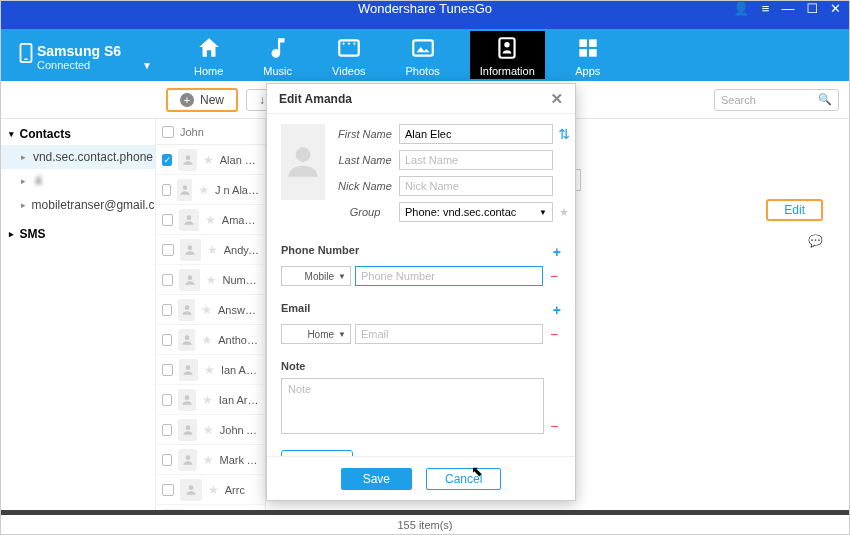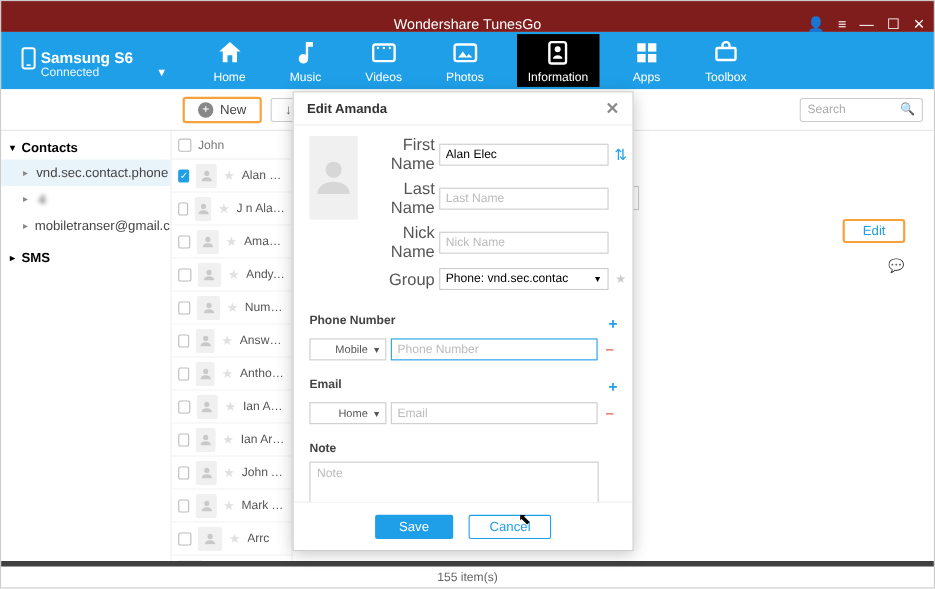--- a/index.html
+++ b/index.html
@@ -1,19 +1,19 @@
 <!DOCTYPE html>
 <html><head>
 <meta charset="utf-8">
 <style>
 * { box-sizing: border-box; margin: 0; padding: 0; font-family: "Segoe UI", Arial, sans-serif; }
 body { width: 850px; height: 535px; background: #fff; position: relative; overflow: hidden; border: 1px solid #ccc; }
 
 
-.titlebar { height: 28px; background: #7f1d1d; display: flex; align-items: flex-end; justify-content: center; position: relative; }
+.titlebar { height: 28px; background: #1d4ed8; display: flex; align-items: flex-start; justify-content: center; position: relative; }
 .titlebar .title { color: #fff; font-size: 13px; font-weight: 500; }
 .titlebar .ctrls { position: absolute; right: 8px; display: flex; gap: 12px; color: #fff; font-size: 13px; }
 .titlebar .ctrls span { cursor: pointer; }
 
 .devicebar { height: 52px; background: #1e9fe8; display: flex; align-items: center; }
 .device-box { display: flex; align-items: flex-end; gap: 0; padding: 0 14px; width: 165px; color: #fff; }
 .device-box .phone-icon svg { fill: #fff; }
 .device-box .dname { font-size: 14px; font-weight: 600; }
 .device-box .dstatus { font-size: 11px; opacity: .9; }
 .device-box .chev { margin-left: auto; font-size: 10px; color: #fff; }
@@ -22,21 +22,21 @@
 .navtab { display: flex; flex-direction: column; align-items: center; gap: 4px; color: #fff; font-size: 11px; padding: 4px 10px 2px; cursor: pointer; }
 .navtab.active { background: #000000; }
 .navtab svg { width: 26px; height: 26px; fill: #fff; }
 
 
 .toolbar { height: 38px; border-bottom: 1px solid #e5e5e5; display: flex; align-items: center; padding: 0 10px; }
 .toolbar .left-tree-spacer { width: 155px; }
 .tool-btn { display: inline-flex; align-items: center; gap: 6px; padding: 3px 12px; border: 1px solid #ccc; border-radius: 3px; font-size: 12px; cursor: pointer; background: #fff; color: #666; }
 .tool-btn.new { border: 2px solid #f7a13b; color: #444; }
 .tool-btn.new .plus { width: 14px; height: 14px; border-radius: 50%; background: #888; color: #fff; display: inline-flex; align-items: center; justify-content: center; font-size: 11px; }
-.search-box { margin-left: auto; width: 112px; height: 22px; border: 1px solid #ccc; border-radius: 3px; display: flex; align-items: center; padding: 0 6px; font-size: 11px; color: #aaa; }
+.search-box { margin-left: auto; width: 125px; height: 22px; border: 1px solid #ccc; border-radius: 3px; display: flex; align-items: center; padding: 0 6px; font-size: 11px; color: #aaa; }
 .search-box .mag { margin-left: auto; }
 
 
 .content { position: absolute; top: 118px; bottom: 24px; left: 0; right: 0; display: flex; }
 .tree { width: 155px; border-right: 1px solid #eee; padding-top: 4px; font-size: 12px; overflow: hidden; }
 .tree-hdr { display: flex; align-items: center; gap: 6px; padding: 4px 8px; font-weight: 600; cursor: pointer; }
 .tree-item { display: flex; align-items: center; gap: 6px; padding: 5px 2px 5px 20px; cursor: pointer; color: #444; white-space: nowrap; overflow: hidden; text-overflow: ellipsis; }
 .tree-item.selected { background: #e8f4fa; }
 .tree-item .arrow { width: 8px; display: inline-block; color: #888; font-size: 9px; }
 
@@ -65,21 +65,21 @@
 
 .modal { position: absolute; left: 265px; top: 82px; width: 310px; height: 418px; background: #fff; border: 1px solid #ccc; box-shadow: 0 3px 14px rgba(0,0,0,.25); z-index: 50; display: flex; flex-direction: column; }
 .modal-hdr { height: 30px; display: flex; align-items: center; padding: 0 12px; font-size: 12px; font-weight: 600; color: #333; border-bottom: 1px solid #eee; }
 .modal-hdr .x { margin-left: auto; font-size: 15px; color: #888; cursor: pointer; }
 .modal-body { flex: 1; padding: 10px 14px; overflow: auto; font-size: 11px; }
 .modal-top { display: flex; gap: 10px; }
 .modal-av { width: 76px; height: 76px; background: #f0f0f0; display: flex; align-items: center; justify-content: center; }
 .modal-av svg { width: 44px; height: 44px; fill: #d7d7d7; }
 .form-rows { flex: 1; }
 .frow { display: flex; align-items: center; gap: 4px; margin-bottom: 6px; }
-.frow label { width: 60px; text-align: right; font-size: 15px; color: #555; }
+.frow label { width: 60px; text-align: center; font-size: 11px; color: #555; font-style: italic; }
 .frow input[type=text] { flex: 1; height: 20px; border: 1px solid #ccc; padding: 0 5px; font-size: 11px; }
 .frow .swap { color: #1e9fe8; font-size: 14px; width: 14px; text-align: center; }
 .frow .star-ic { color: #ccc; width: 14px; text-align: center; }
 .sect { margin-top: 16px; }
 .sect-h { display: flex; font-weight: 600; color: #444; margin-bottom: 6px; }
 .sect-h .plus-ic { margin-left: auto; color: #1e9fe8; font-size: 14px; }
 .sect-row { display: flex; align-items: center; gap: 4px; }
 .sect-row .type-sel { width: 70px; height: 20px; border: 1px solid #ccc; font-size: 10px; display: flex; align-items: center; justify-content: flex-end; padding: 0 4px; color: #555; gap: 4px; }
 .sect-row input { flex: 1; height: 20px; border: 1px solid #1e9fe8; padding: 0 5px; font-size: 11px; }
 .sect-row.email input { border-color: #ccc; }
@@ -162,27 +162,20 @@
       </div>
     <div class="navtab">
         <svg viewBox="0 0 24 24">
           <rect x="4" y="4" width="7" height="7"></rect>
           <rect x="13" y="4" width="7" height="7"></rect>
           <rect x="4" y="13" width="7" height="7"></rect>
           <rect x="13" y="13" width="7" height="7"></rect>
         </svg>
         <span>Apps</span>
       </div>
-    <div class="navtab">
-        <svg viewBox="0 0 24 24">
-          <rect x="4" y="8" width="16" height="10" rx="1" fill="none" stroke="#fff" stroke-width="2"></rect>
-          <path d="M9 8V6a3 3 0 016 0v2" fill="none" stroke="#fff" stroke-width="2"></path>
-        </svg>
-        <span>Toolbox</span>
-      </div>
   </div>
 </div>
 
 <div class="toolbar">
   <div class="left-tree-spacer"></div>
   <span class="tool-btn new">
       <span class="plus">+</span>
       <span>New</span>
     </span>
   <span style="width:8px"></span>

